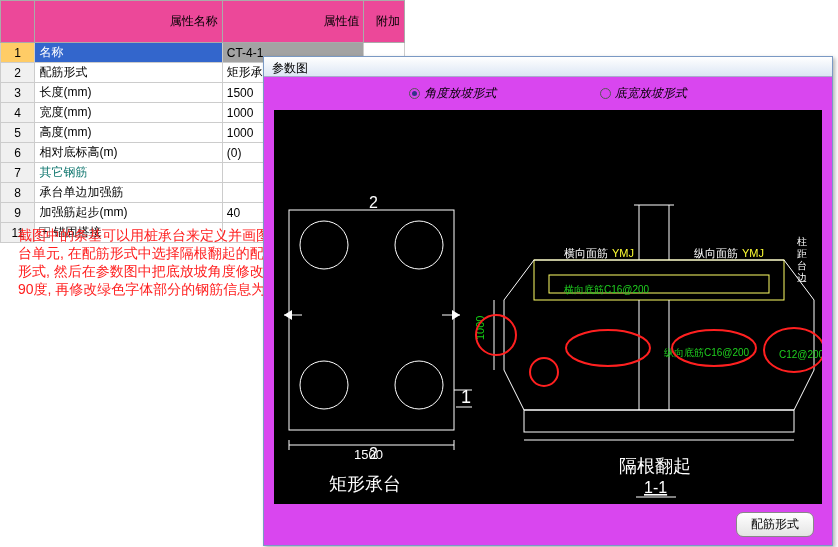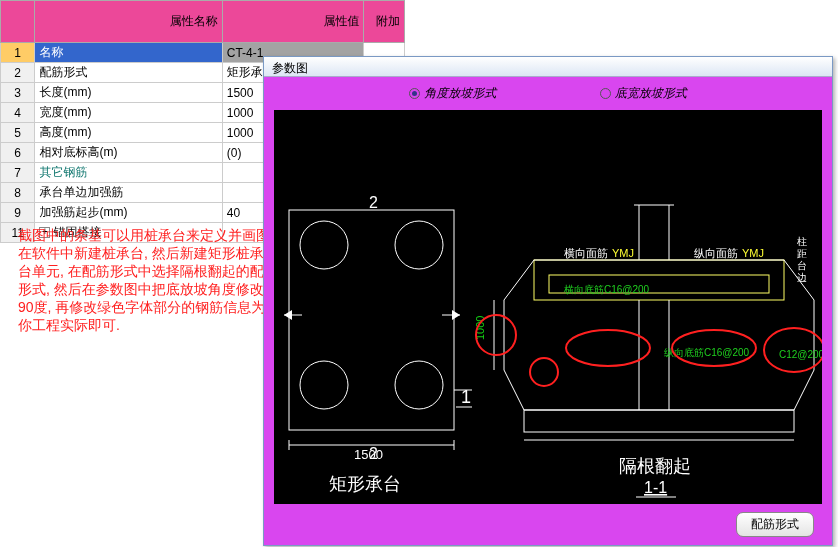--- a/index.html
+++ b/index.html
@@ -111,25 +111,23 @@
         <td class="rownum">11</td>
         <td class="name-cell"><span class="expander">+</span>锚固搭接</td>
         <td class="val-cell"></td>
         <td class="aux-cell"></td>
       </tr>
     </tbody>
 </table>
 
 <div class="annotation">
   <div class="note-line" style="position:static">截图中的条基可以用桩承台来定义并画图,</div>
-  <div class="note-line" style="position:static">在软件中新建桩承台, 然后新建矩形桩承</div>
   <div class="note-line" style="position:static">台单元, 在配筋形式中选择隔根翻起的配筋</div>
   <div class="note-line" style="position:static">形式, 然后在参数图中把底放坡角度修改为</div>
   <div class="note-line" style="position:static">90度, 再修改绿色字体部分的钢筋信息为</div>
-  <div class="note-line" style="position:static">你工程实际即可.</div>
 </div>
 
 <div class="dialog">
   <div class="dialog-title">参数图</div>
   <div class="radio-row">
     <label><span class="radio-dot on"></span><span>角度放坡形式</span></label>
     <label><span class="radio-dot"></span><span>底宽放坡形式</span></label>
   </div>
 
   <div class="canvas">

